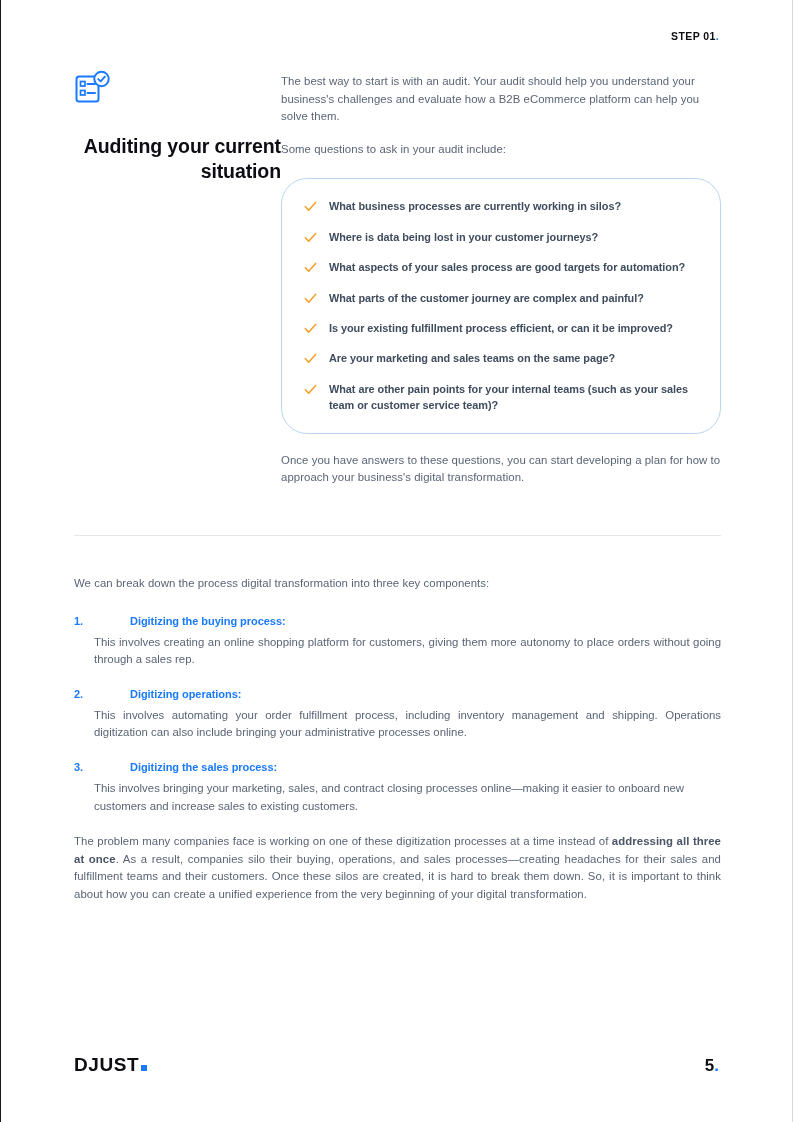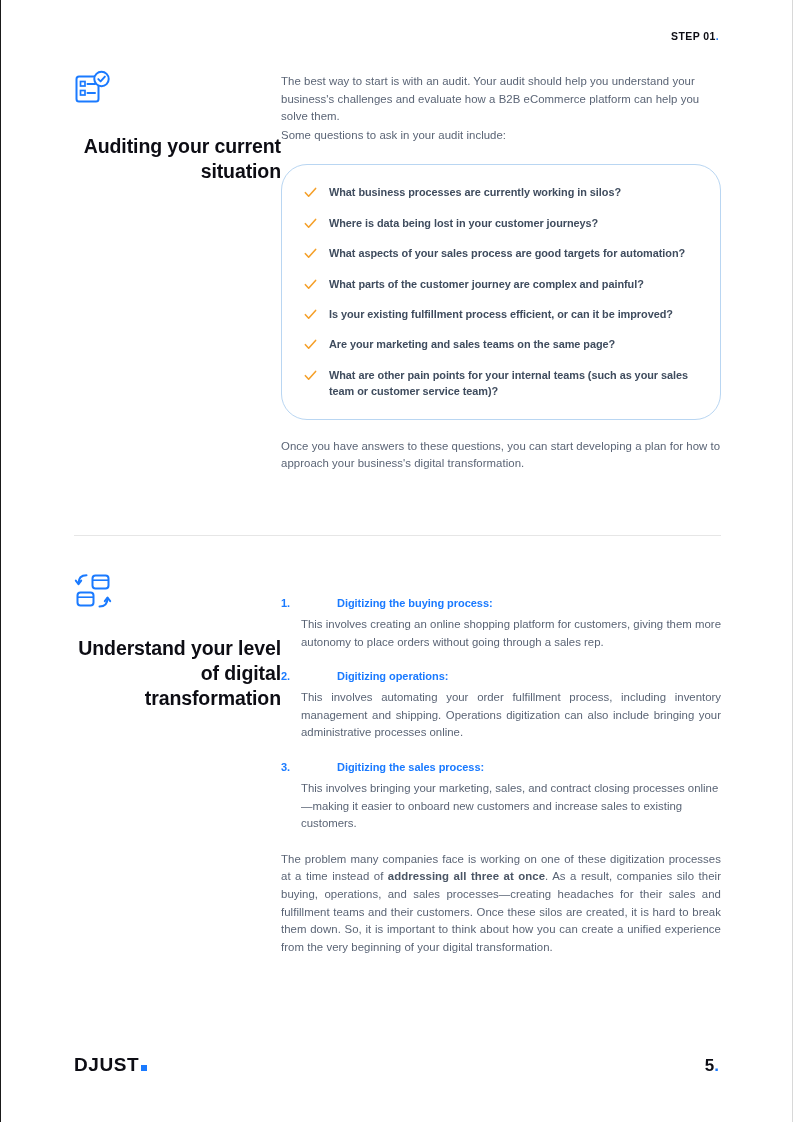--- a/index.html
+++ b/index.html
@@ -74,21 +74,21 @@
   }
 
   
   p.body-text {
     margin: 0;
     font-size: 11.4px;
     line-height: 17.6px;
     color: #5a6475;
     letter-spacing: 0.05px;
   }
-  p.body-text + p.body-text { margin-top: 1px; }
+  p.body-text + p.body-text { margin-top: 15px; }
   p.justify { text-align: justify; }
   p.gap-lg { margin-top: 22px; }
   p.gap-xl { margin-top: 18px; }
   b.strong { font-weight: bold; color: #4a5565; }
 
   
   .checklist-card {
     margin-top: 20px;
     border: 1.3px solid #b9d6f2;
     border-radius: 26px;
@@ -257,35 +257,23 @@
         </div>
       </div>
 
       <p class="body-text gap-xl">Once you have answers to these questions, you can start developing a plan for how to approach your business's digital transformation.</p>
     </div>
   </div>
 
   <div class="divider"></div>
 
   <div class="section" id="section-transform">
-    <div class="section-aside">
-      <svg class="section-icon" viewBox="0 0 38 38">
-        <rect x="18.5" y="3.5" width="16" height="13" rx="3" fill="none" stroke="#1a7aff" stroke-width="2"></rect>
-        <line x1="18.5" y1="8.2" x2="34.5" y2="8.2" stroke="#1a7aff" stroke-width="1.6"></line>
-        <rect x="3.5" y="20.5" width="16" height="13" rx="3" fill="none" stroke="#1a7aff" stroke-width="2"></rect>
-        <line x1="3.5" y1="25.2" x2="19.5" y2="25.2" stroke="#1a7aff" stroke-width="1.6"></line>
-        <path d="M12.5 3.2 C7.5 3.2 4.5 6.2 4.5 11.5" fill="none" stroke="#1a7aff" stroke-width="2" stroke-linecap="round"></path>
-        <path d="M1.8 8.6 L4.5 12.2 L7.2 8.6" fill="none" stroke="#1a7aff" stroke-width="2" stroke-linecap="round" stroke-linejoin="round"></path>
-        <path d="M25.5 34.6 C30.5 34.6 33.5 31.6 33.5 26.3" fill="none" stroke="#1a7aff" stroke-width="2" stroke-linecap="round"></path>
-        <path d="M30.8 29.2 L33.5 25.6 L36.2 29.2" fill="none" stroke="#1a7aff" stroke-width="2" stroke-linecap="round" stroke-linejoin="round"></path>
-      </svg>
-      <div class="section-title">Understand your level of digital transformation</div>
-    </div>
 
     <div class="section-body">
+      <p class="body-text justify">We can break down the process digital transformation into three key components:</p>
 
       <div class="num-list">
         <div class="num-item">
           <div class="num-head">
             <span class="num-index">1.</span>
             <span class="num-label">Digitizing the buying process:</span>
           </div>
           <p class="num-body justify">This involves creating an online shopping platform for customers, giving them more autonomy to place orders without going through a sales rep.</p>
         </div>
 

